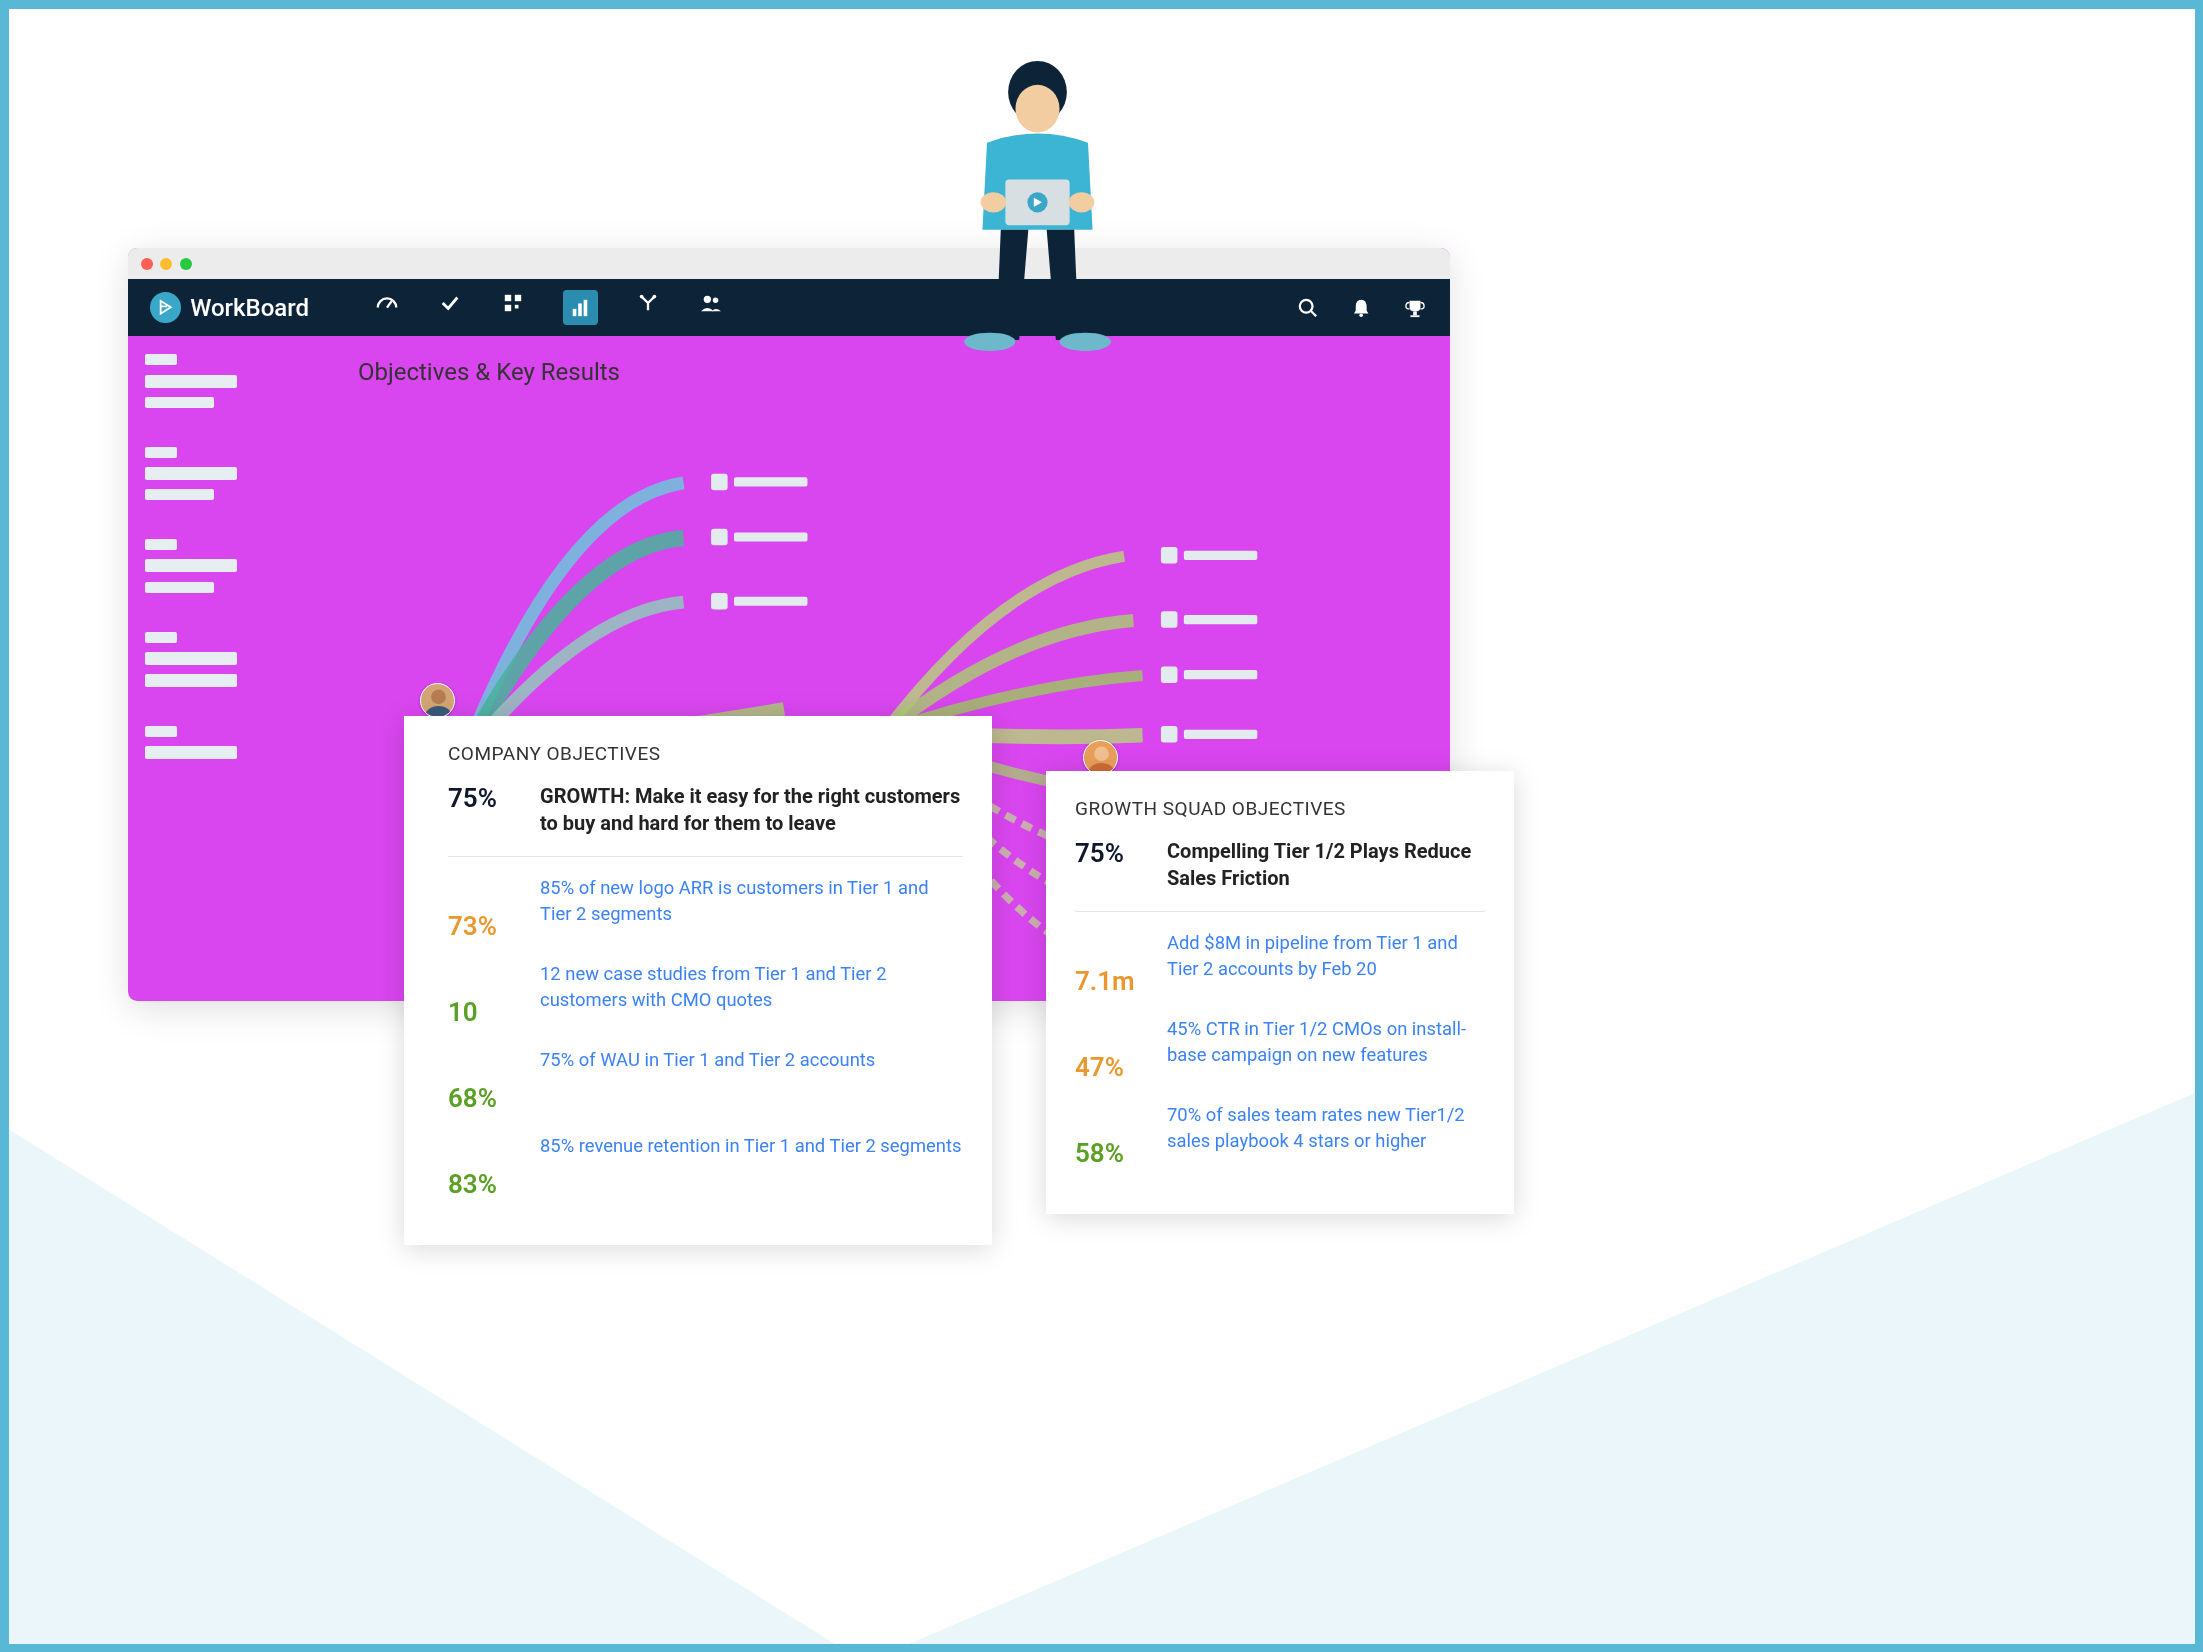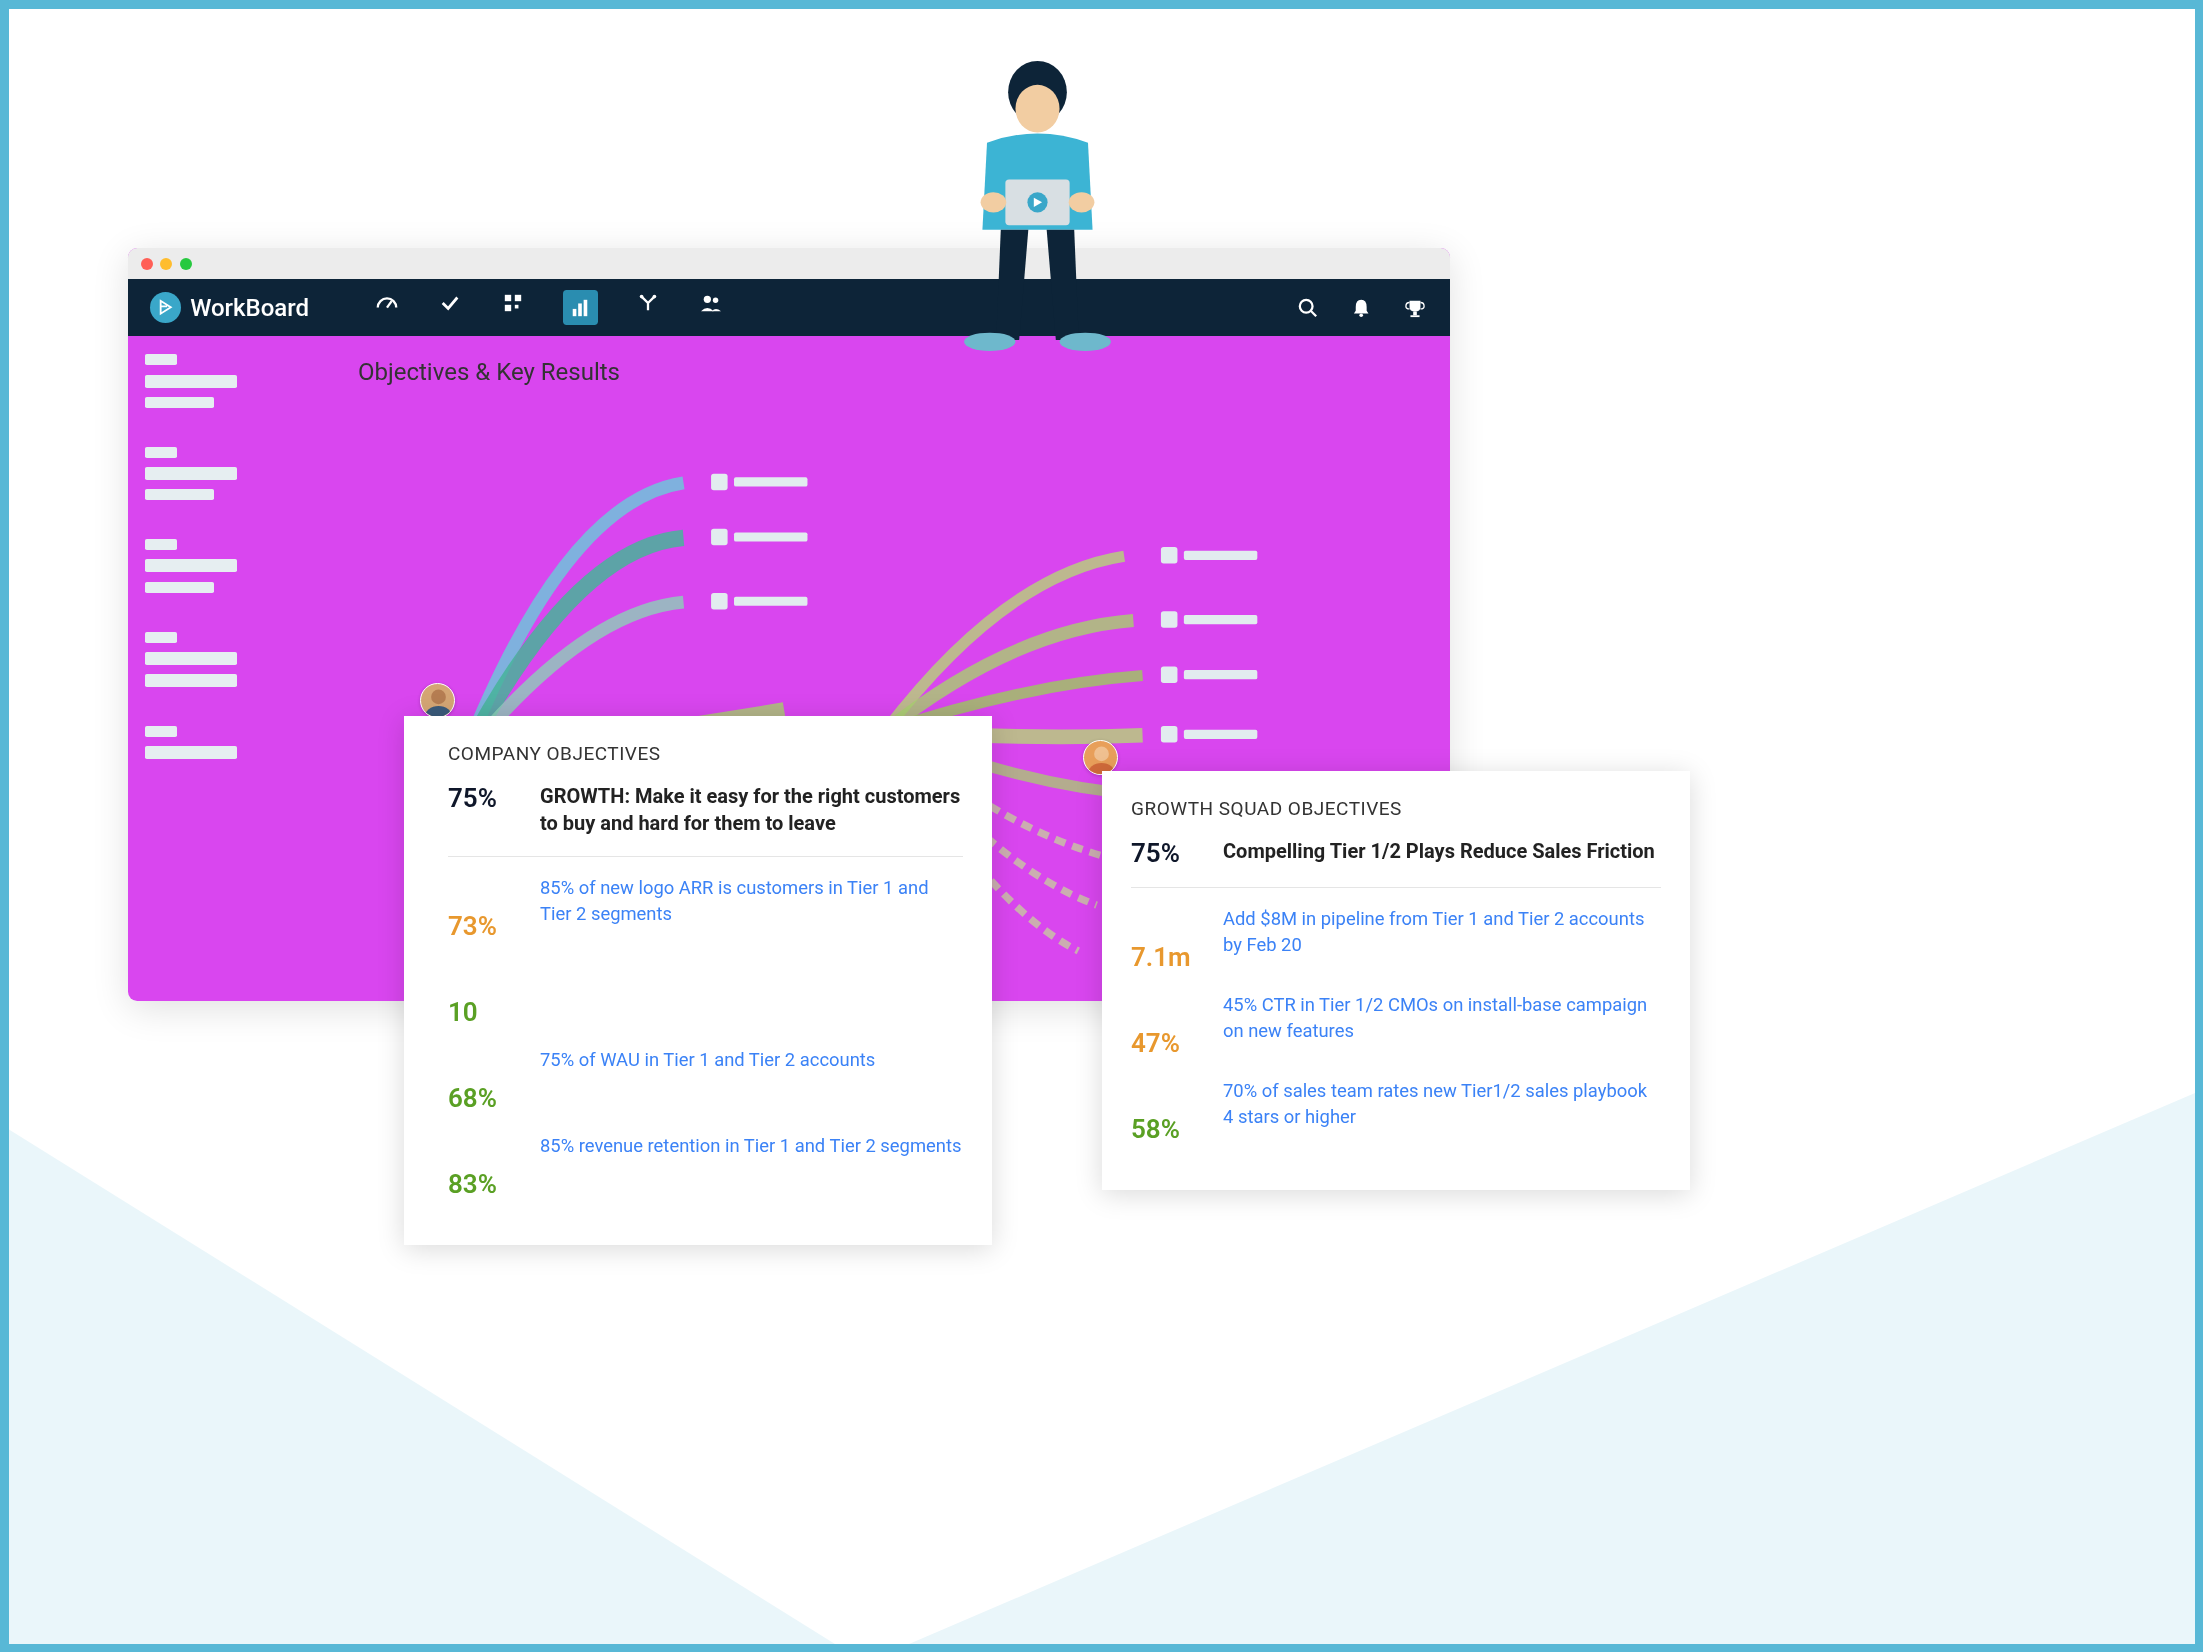--- a/index.html
+++ b/index.html
@@ -88,21 +88,21 @@
 .avatar2 { background: #e89f5a; }
 
 .card {
   position: absolute;
   background: #fff;
   box-shadow: 0 3.7px 26px rgba(0,0,0,0.15);
   padding: 26px 29px;
   z-index: 40;
 }
 .card1 { top: 707px; left: 395px; width: 588px; padding-left: 44px; }
-.card2 { top: 762px; left: 1093px; width: 588px; }
+.card2 { top: 762px; left: 1037px; width: 468px; }
 .card-header { font-size: 19px; font-weight: 400; color: #333; letter-spacing: 0.5px; margin-bottom: 18.4px; }
 .objective-row { display: flex; gap: 20px; align-items: flex-start; padding-bottom: 18.4px; }
 .objective-row.bordered { border-bottom: 0.9px solid #e5e5e5; margin-bottom: 18.4px; }
 .pct { font-size: 26px; font-weight: 600; min-width: 72px; }
 .pct.green { color: #0f172a; }
 .obj-title { font-size: 20px; font-weight: 700; color: #222; line-height: 1.35; }
 .kr-row { display: flex; gap: 20px; align-items: flex-start; margin-bottom: 20px; }
 .kr-pct { font-size: 26px; font-weight: 600; min-width: 72px; margin-top: 36px; }
 .kr-pct.green { color: #5aa024; }
 .kr-pct.orange { color: #e8982e; }
@@ -299,20 +299,21 @@
     <div class="pct green">75%</div>
     <div class="obj-title">GROWTH: Make it easy for the right customers to buy and hard for them to leave</div>
   </div>
   <div id="company-krs">
       <div class="kr-row">
         <div class="kr-pct orange">73%</div>
         <div class="kr-text">85% of new logo ARR is customers in Tier 1 and Tier 2 segments</div>
       </div>
       <div class="kr-row">
         <div class="kr-pct green">10</div>
+        <div class="kr-text">12 new case studies from Tier 1 and Tier 2 customers with CMO quotes</div>
       </div>
       <div class="kr-row">
         <div class="kr-pct green">68%</div>
         <div class="kr-text">75% of WAU in Tier 1 and Tier 2 accounts</div>
       </div>
       <div class="kr-row">
         <div class="kr-pct green">83%</div>
         <div class="kr-text">85% revenue retention in Tier 1 and Tier 2 segments</div>
       </div>
     </div>

